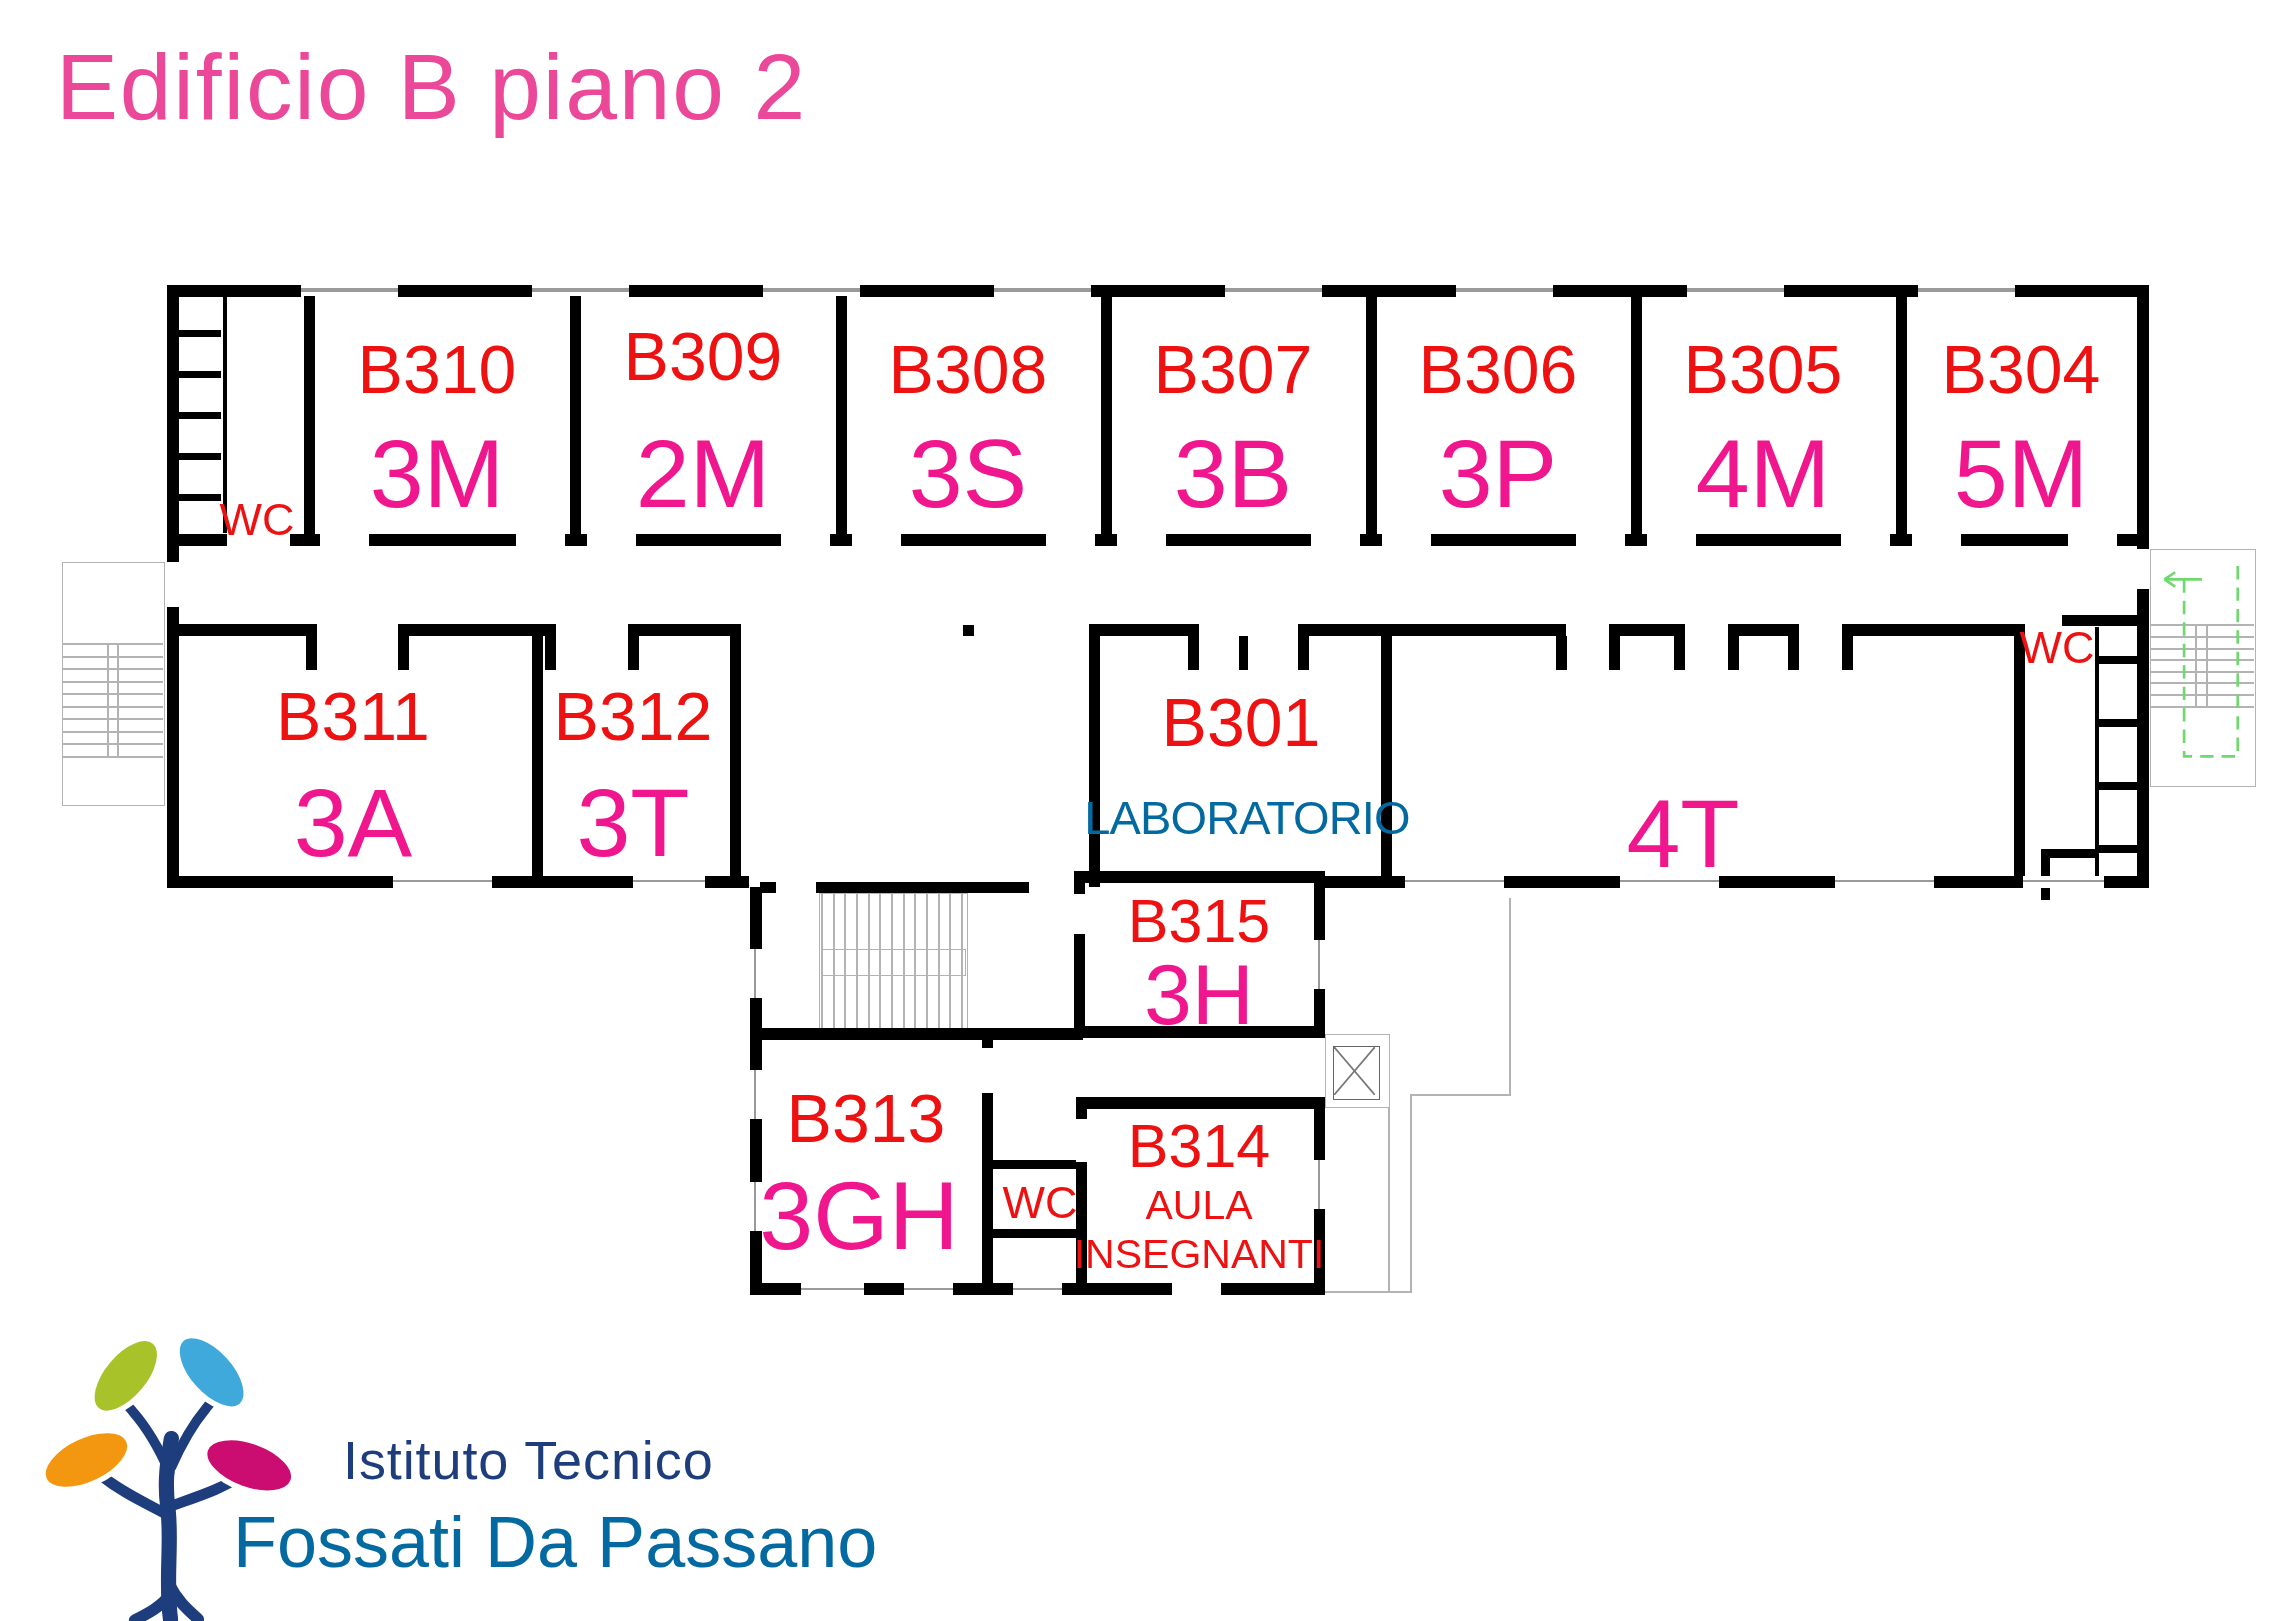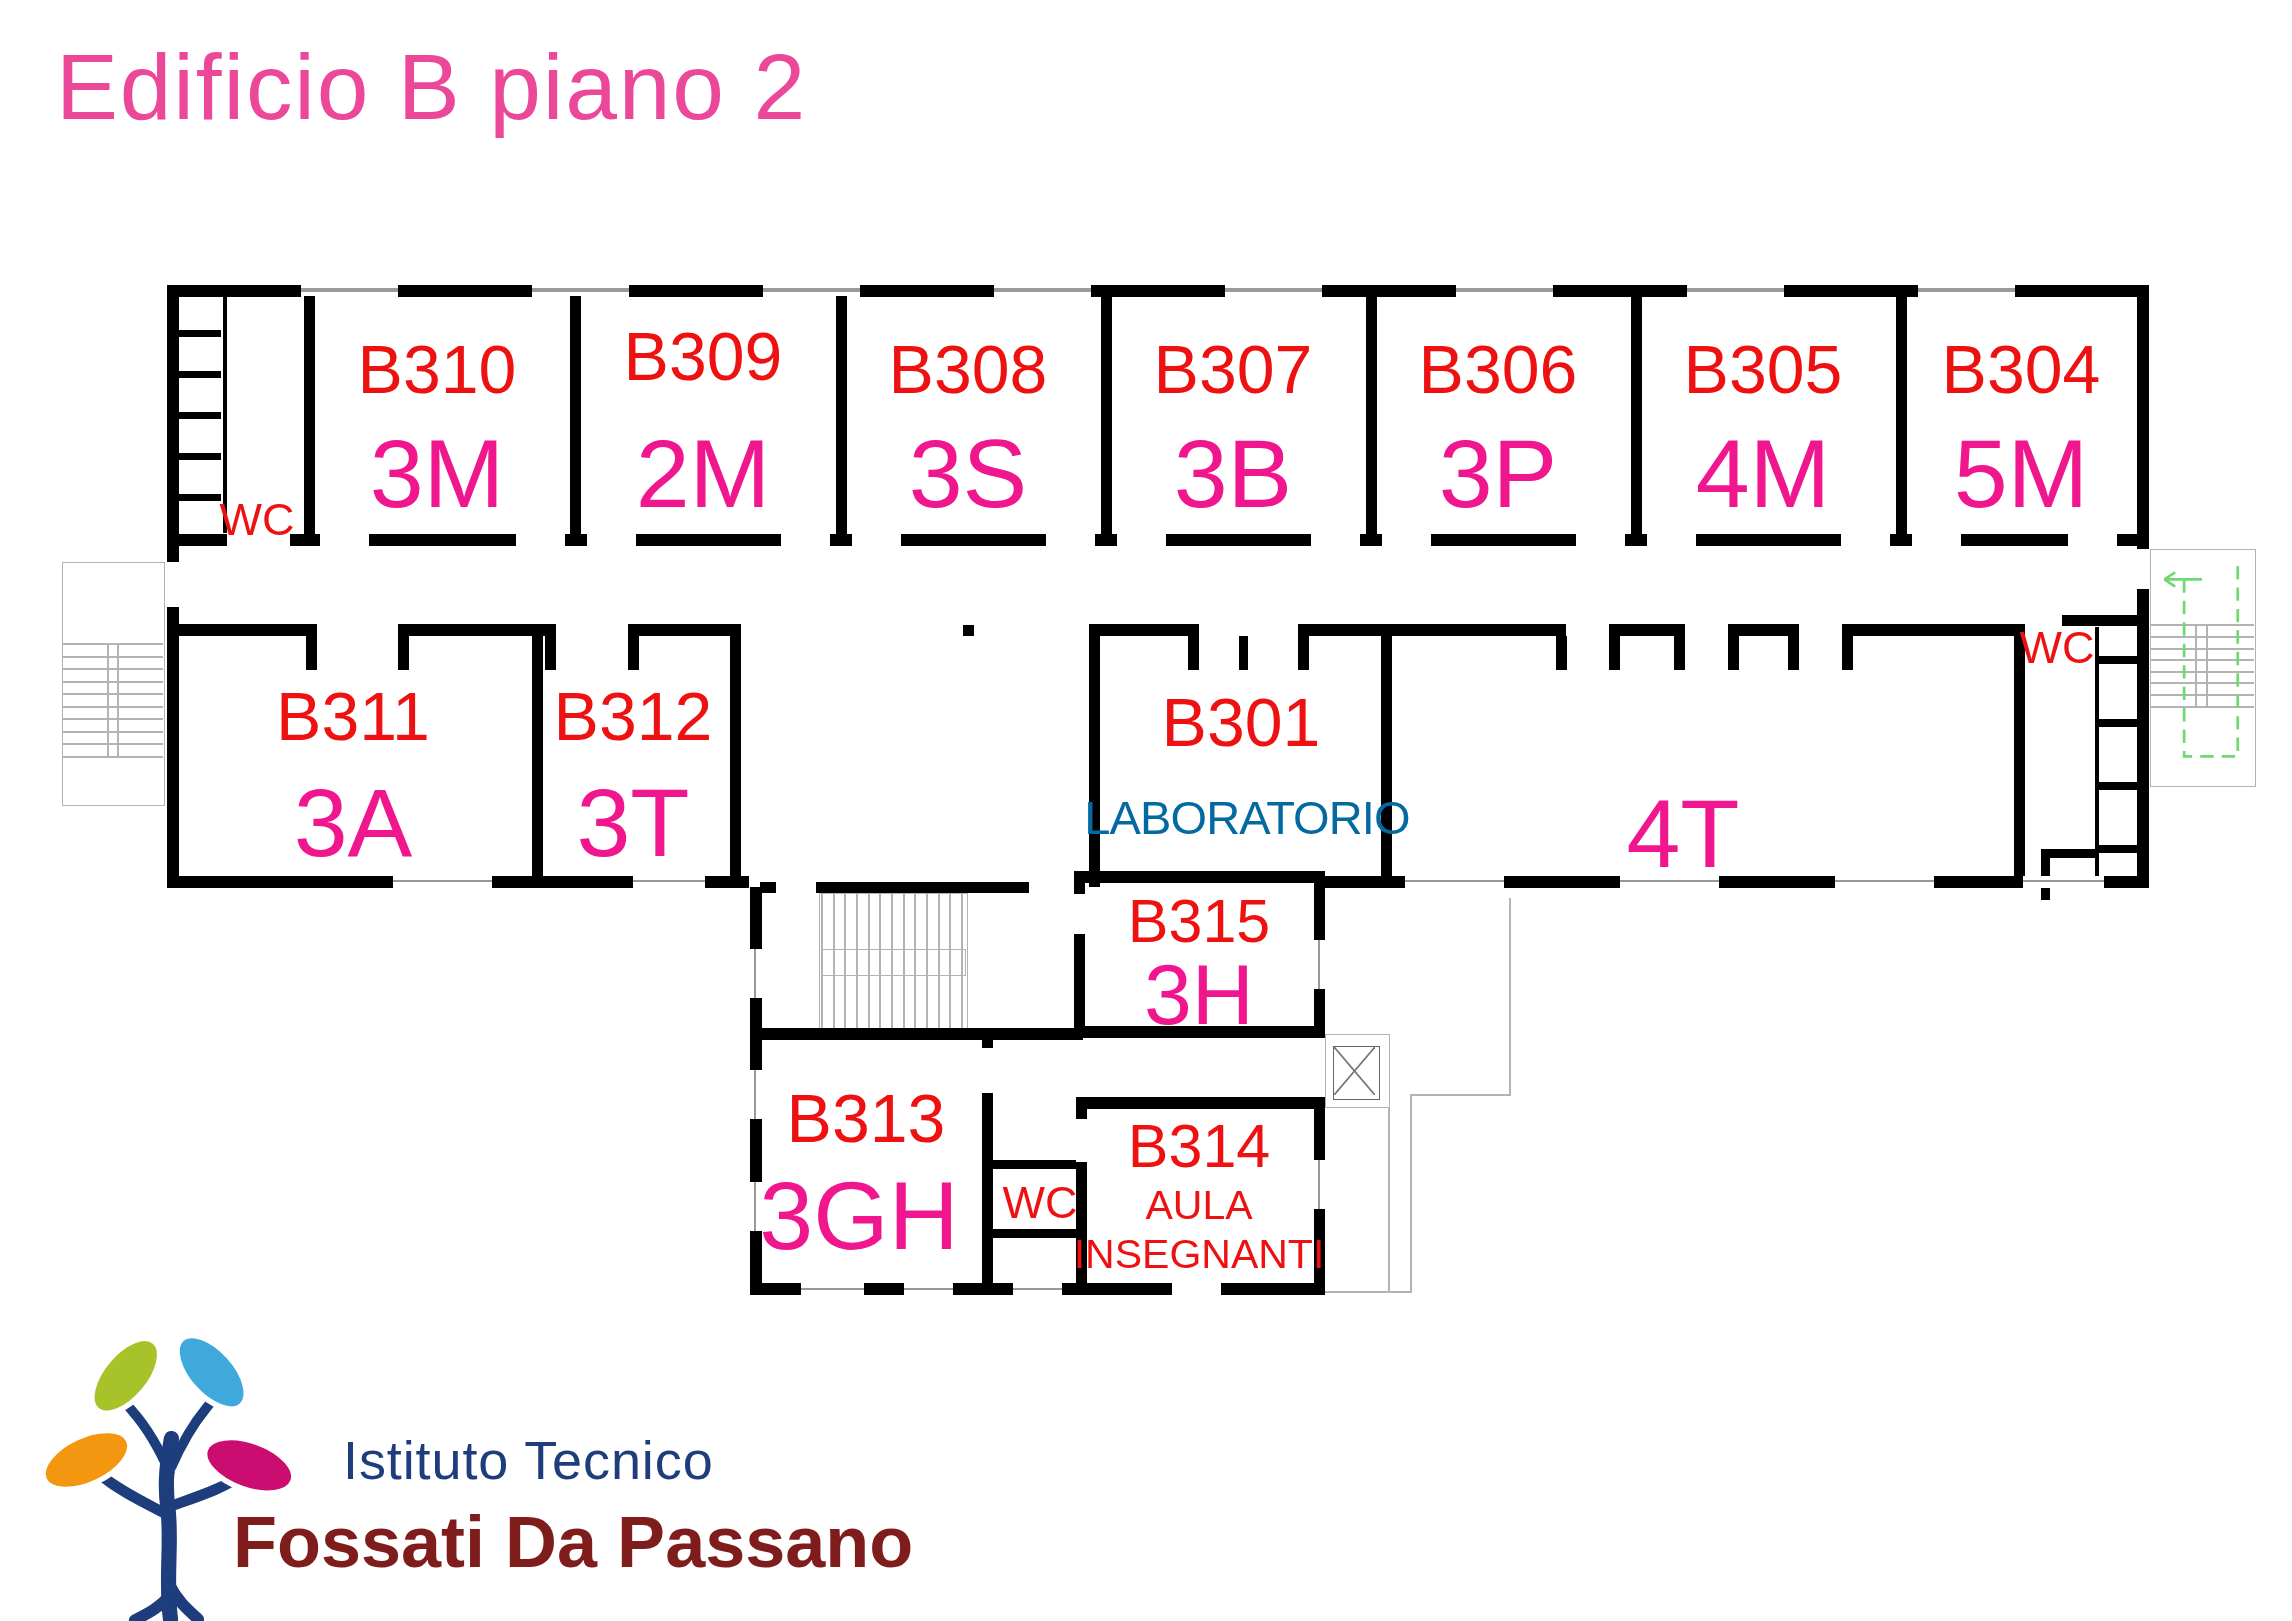--- a/index.html
+++ b/index.html
@@ -21,21 +21,21 @@
   .rcls{font-size:97px;color:#f0168e;}
   .num-sm{font-size:61px;}
   .cls-sm{font-size:86px;}
   .sub{font-size:47px;color:#0369a1;letter-spacing:-0.9px;}
   .sub2{font-size:41px;color:#ee1111;}
   .wc{font-size:45px;color:#ee1111;}
   .elev-inner{position:absolute;left:1325px;top:1046px;width:45px;height:52px;border:1.8px solid #666;}
   .esc{position:absolute;left:2142px;top:549px;}
   .logo-icon{position:absolute;left:36px;top:1324px;}
   .logo-type{position:absolute;left:343px;top:1429px;font-size:54px;color:#1e3d7c;letter-spacing:0.9px;}
-  .logo-name{position:absolute;left:233px;top:1501px;font-size:72px;font-weight:bold;color:#7f1d1d;}
+  .logo-name{position:absolute;left:233px;top:1501px;font-size:72px;font-weight:normal;color:#0369a1;}
 </style>
 </head>
 <body>
 
 <div class="canvas">
 
   <h1 class="title">Edificio B piano 2</h1>
 
   <div class="plan">
 

